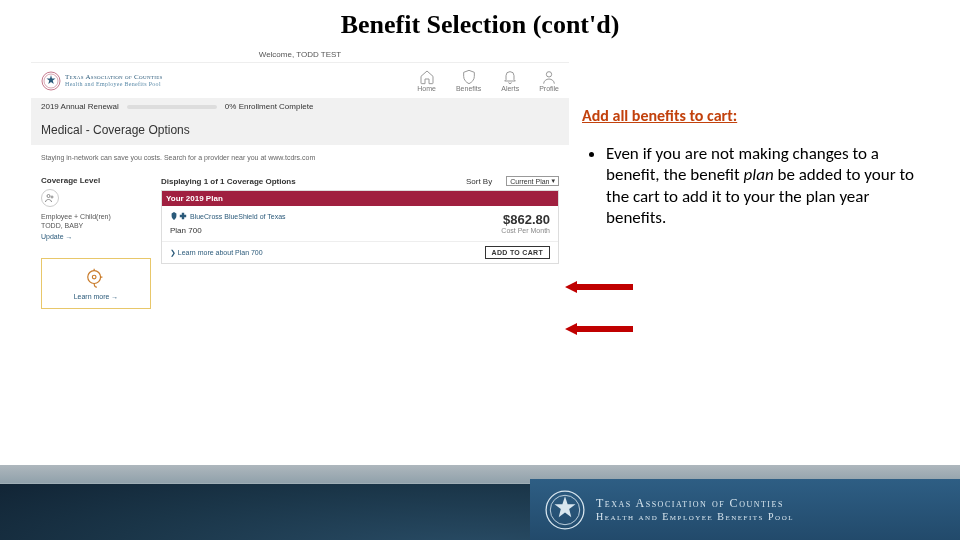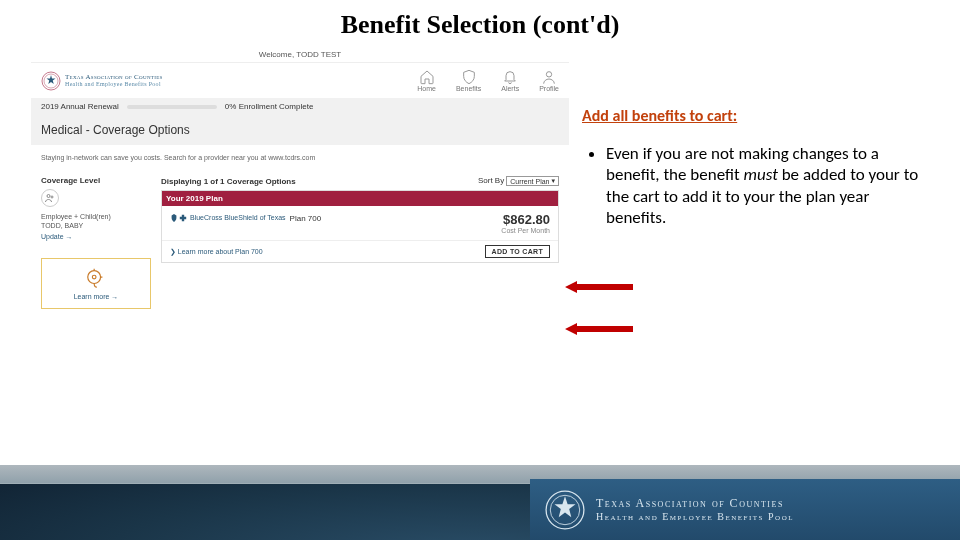--- a/index.html
+++ b/index.html
@@ -30,26 +30,26 @@
   .ss-side { width: 110px; flex-shrink: 0; }
   .ss-side h4 { font-size: 8px; font-weight: bold; margin-bottom: 4px; }
   .ss-side-item { font-size: 7px; color: #555; margin: 2px 0; }
   .ss-side-update { font-size: 7px; color: #2b5a7a; margin-top: 4px; }
   .ss-side-icon { width: 18px; height: 18px; border: 1px solid #ccc; border-radius: 50%; display: inline-flex; align-items: center; justify-content: center; margin-bottom: 4px; }
   .ss-life { border: 1px solid #e8c76a; padding: 8px; margin-top: 18px; display: flex; flex-direction: column; align-items: center; gap: 4px; }
   .ss-life svg { width: 22px; height: 22px; }
   .ss-life-link { font-size: 7px; color: #2b5a7a; }
   .ss-plancol { flex: 1; }
   .ss-displaying { display: flex; justify-content: space-between; align-items: center; font-size: 8px; margin-bottom: 4px; }
-  .ss-sortby { display: flex; align-items: flex-start; gap: 2px; }
+  .ss-sortby { display: flex; align-items: center; gap: 14px; }
   .ss-sortsel { border: 1px solid #999; padding: 0 3px; font-size: 7px; display: inline-flex; align-items: center; gap: 2px; }
   .ss-planhdr { background: #a02040; color: #fff; padding: 3px 4px; font-size: 8px; font-weight: bold; }
   .ss-plancard { border: 1px solid #ddd; }
   .ss-planbody { padding: 6px 8px; display: flex; justify-content: space-between; align-items: flex-start; }
-  .ss-planleft { display: flex; flex-direction: row; gap: 4px; }
+  .ss-planleft { display: flex; flex-direction: column; gap: 4px; }
   .ss-bcbs { display: flex; align-items: center; gap: 3px; font-size: 7px; color: #2b5a7a; }
   .ss-bcbs-mark { display: inline-flex; gap: 1px; }
   .ss-planname { font-size: 8px; color: #333; margin-top: 2px; }
   .ss-planright { text-align: right; }
   .ss-price { font-size: 13px; color: #333; font-weight: bold; }
   .ss-pricelbl { font-size: 7px; color: #888; }
   .ss-planfoot { border-top: 1px solid #eee; padding: 4px 8px; display: flex; justify-content: space-between; align-items: center; }
   .ss-learnmore { font-size: 7px; color: #2b5a7a; }
   .ss-addcart { border: 1px solid #333; padding: 2px 6px; font-size: 7px; font-weight: bold; letter-spacing: 0.3px; }
   .arrow { position: absolute; height: 8px; }
@@ -197,21 +197,21 @@
     <div class="arrow" style="top:276px; right:-64px;">
       <svg width="68" height="12" viewBox="0 0 68 12">
           <polygon points="0,6 12,0 12,3 68,3 68,9 12,9 12,12" fill="#c00000"></polygon>
         </svg>
     </div>
   </div>
 
   <div class="instructions">
     <div class="inst-title">Add all benefits to cart:</div>
     <ul class="inst-list">
-      <li><span>Even if you are not making changes to a benefit, the benefit </span><em>must</em><span> be added to your to the cart to add it to your the plan year benefits.</span></li>
+      <li><span>Even if you are not making changes to a benefit, the benefit </span><em>plan</em><span> be added to your to the cart to add it to your the plan year benefits.</span></li>
     </ul>
   </div>
 
 </div>
 
 <div class="footer">
   <div class="footer-bg"></div>
   <div class="footer-blue">
     <svg class="footer-logo-mark" viewBox="0 0 40 40">
       <circle cx="20" cy="20" r="18" fill="none" stroke="#d8e6ef" stroke-width="1.2"></circle>

